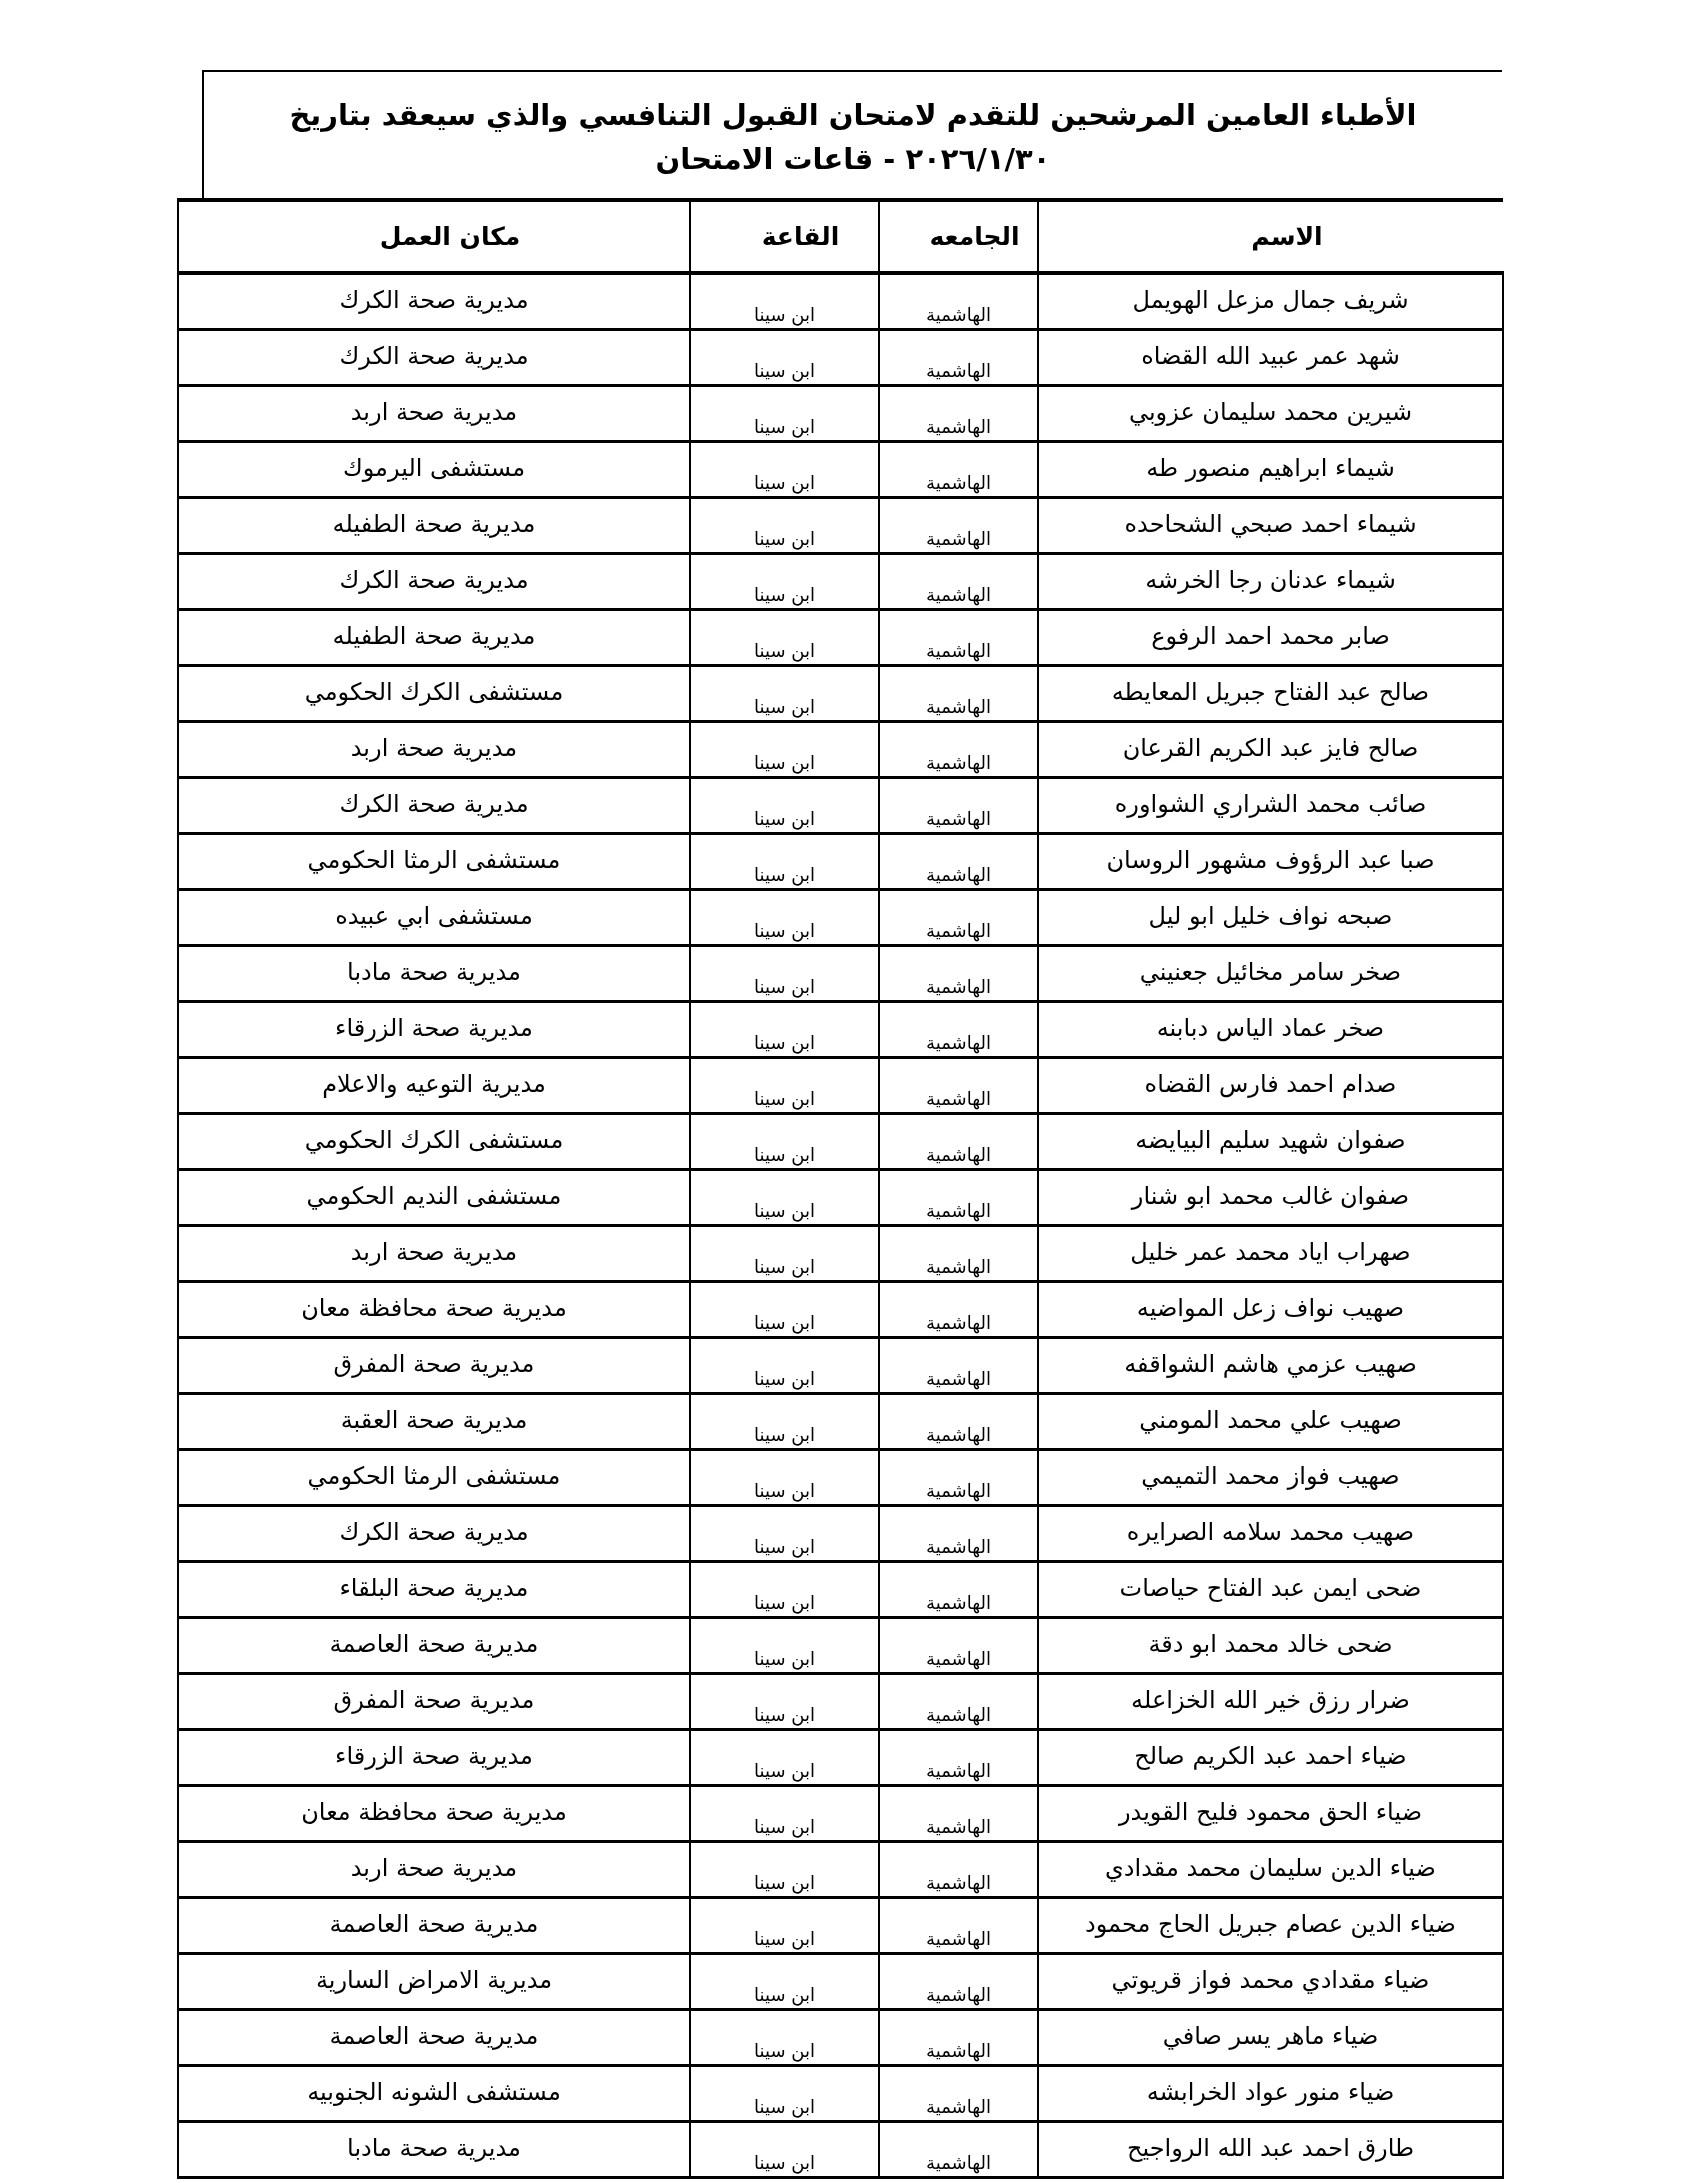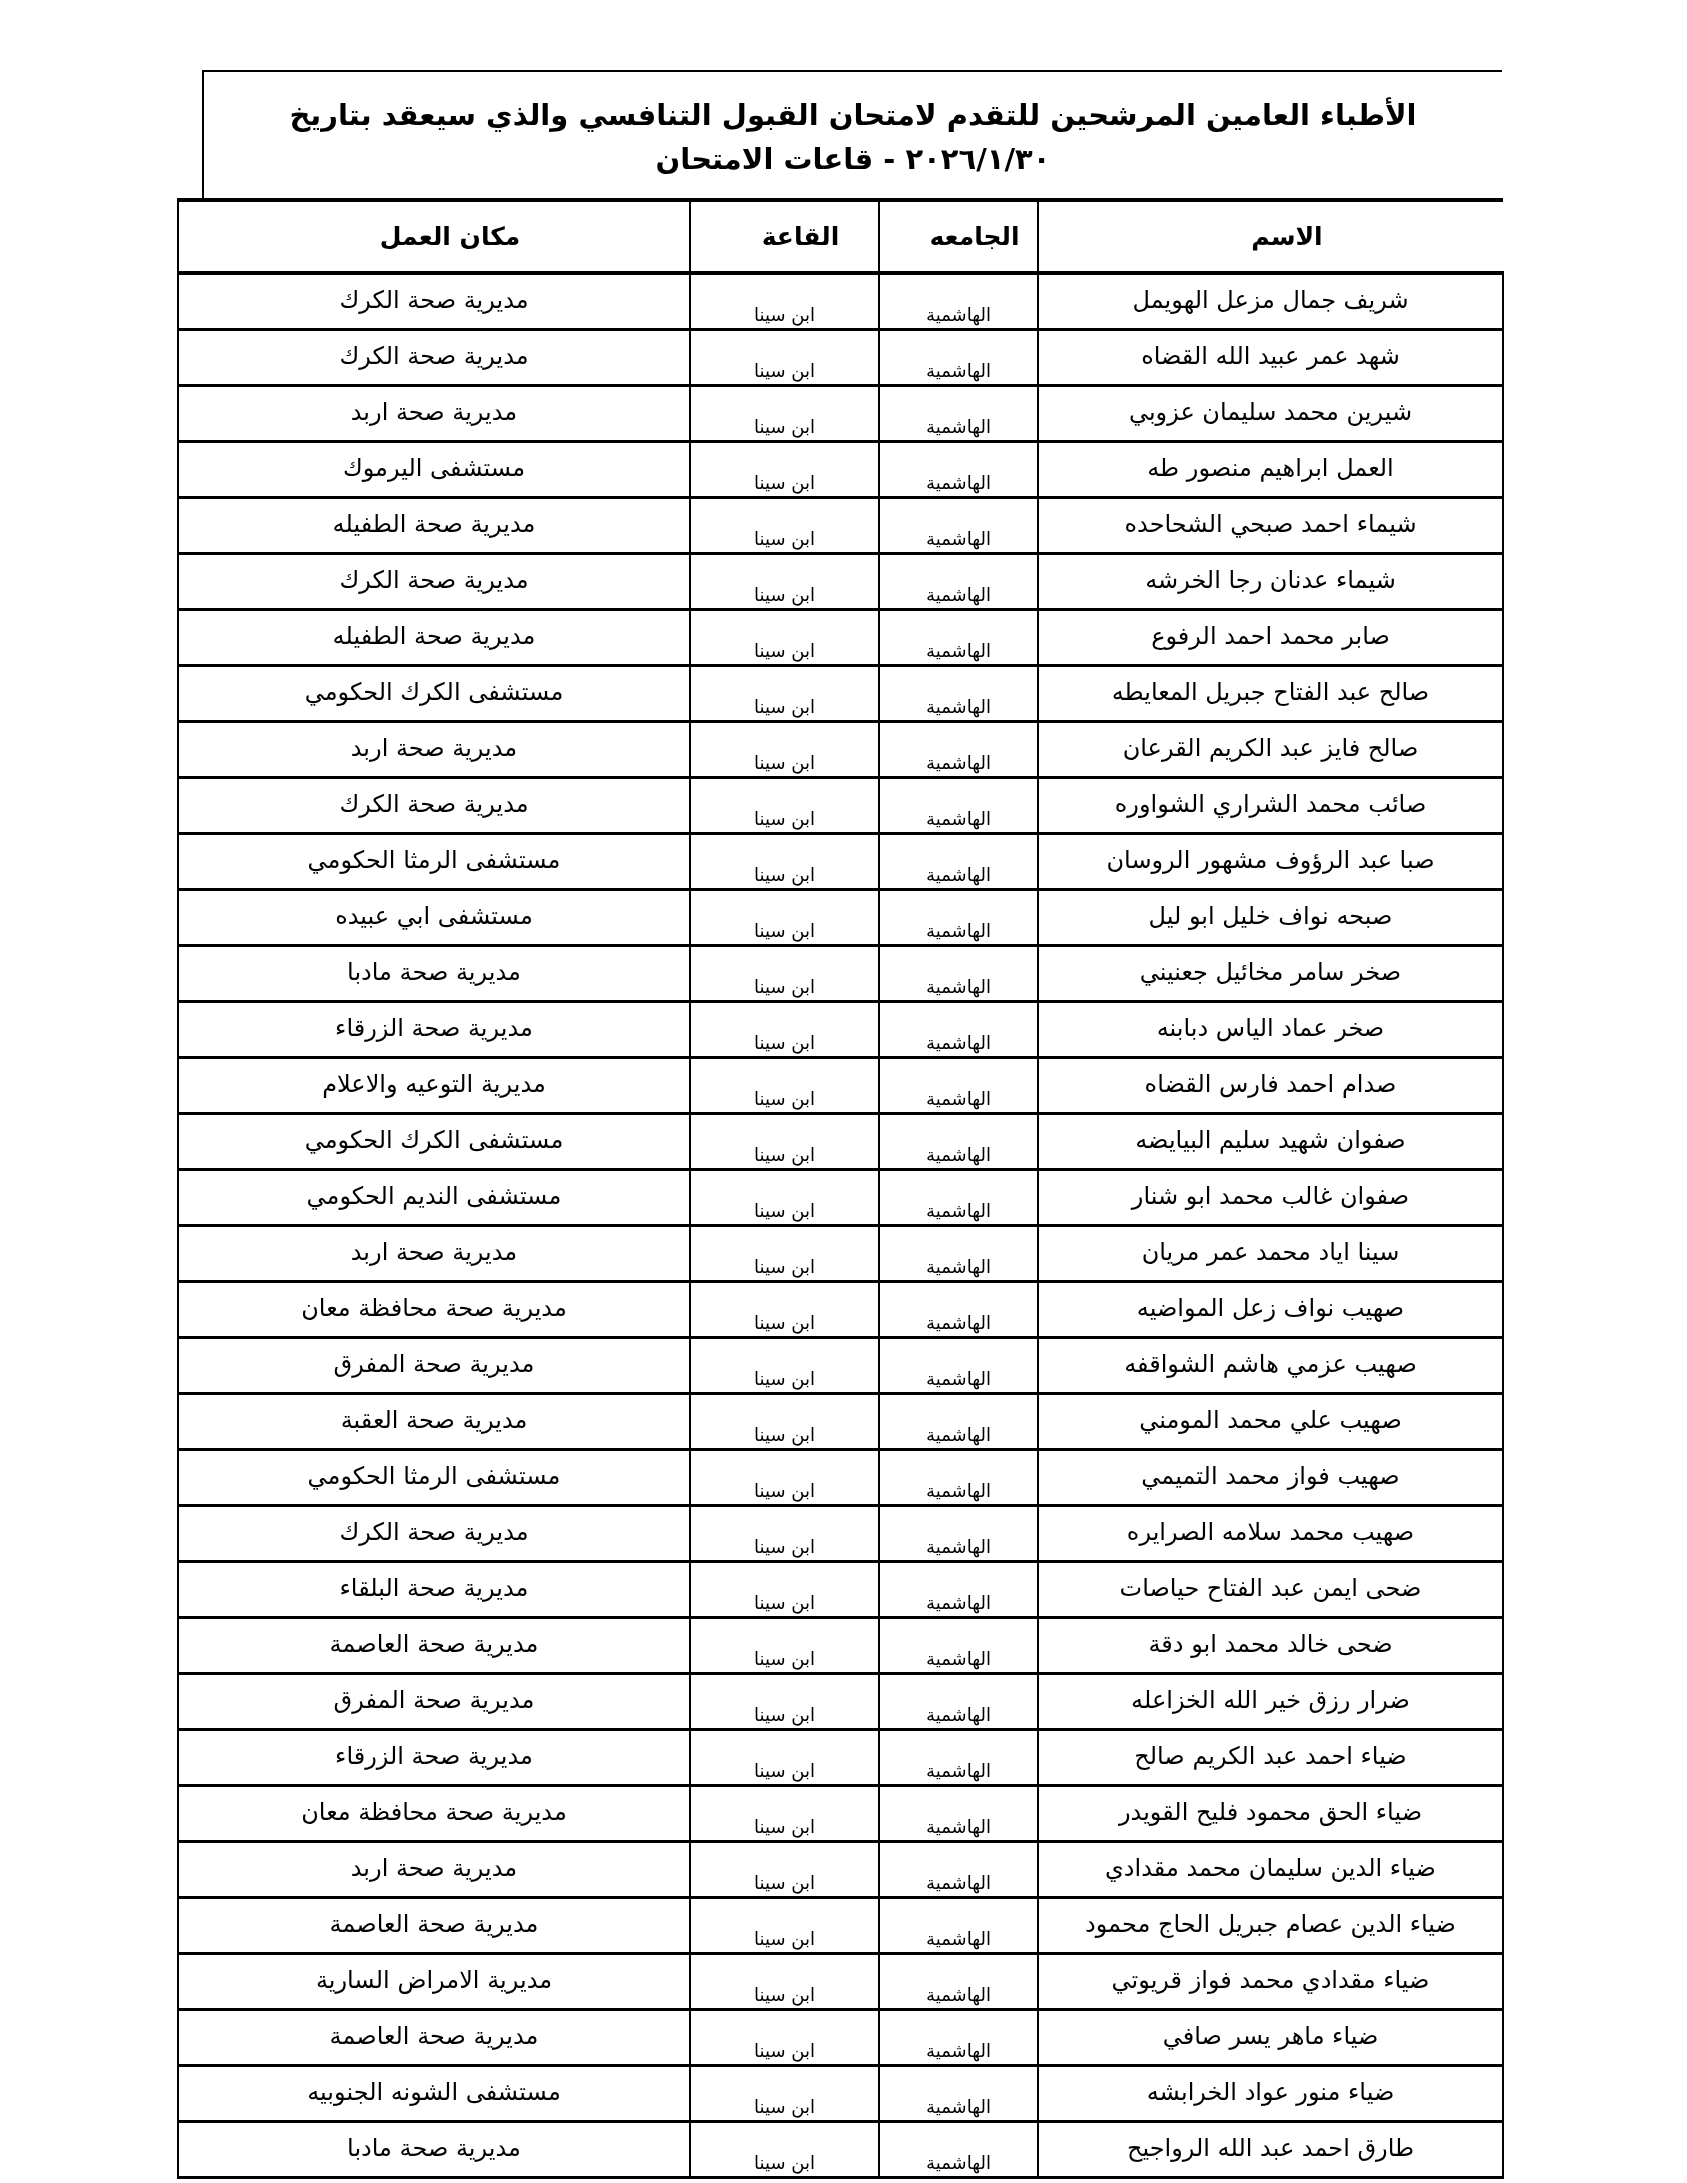--- a/index.html
+++ b/index.html
@@ -56,21 +56,21 @@
           <td class="small">ابن سينا</td>
           <td class="work">مديرية صحة الكرك</td>
         </tr>
         <tr>
           <td class="name">شيرين محمد سليمان عزوبي</td>
           <td class="small">الهاشمية</td>
           <td class="small">ابن سينا</td>
           <td class="work">مديرية صحة اربد</td>
         </tr>
         <tr>
-          <td class="name">العمل ابراهيم منصور طه</td>
+          <td class="name">شيماء ابراهيم منصور طه</td>
           <td class="small">الهاشمية</td>
           <td class="small">ابن سينا</td>
           <td class="work">مستشفى اليرموك</td>
         </tr>
         <tr>
           <td class="name">شيماء احمد صبحي الشحاحده</td>
           <td class="small">الهاشمية</td>
           <td class="small">ابن سينا</td>
           <td class="work">مديرية صحة الطفيله</td>
         </tr>
@@ -140,21 +140,21 @@
           <td class="small">ابن سينا</td>
           <td class="work">مستشفى الكرك الحكومي</td>
         </tr>
         <tr>
           <td class="name">صفوان غالب محمد ابو شنار</td>
           <td class="small">الهاشمية</td>
           <td class="small">ابن سينا</td>
           <td class="work">مستشفى النديم الحكومي</td>
         </tr>
         <tr>
-          <td class="name">سينا اياد محمد عمر مريان</td>
+          <td class="name">صهراب اياد محمد عمر خليل</td>
           <td class="small">الهاشمية</td>
           <td class="small">ابن سينا</td>
           <td class="work">مديرية صحة اربد</td>
         </tr>
         <tr>
           <td class="name">صهيب نواف زعل المواضيه</td>
           <td class="small">الهاشمية</td>
           <td class="small">ابن سينا</td>
           <td class="work">مديرية صحة محافظة معان</td>
         </tr>

